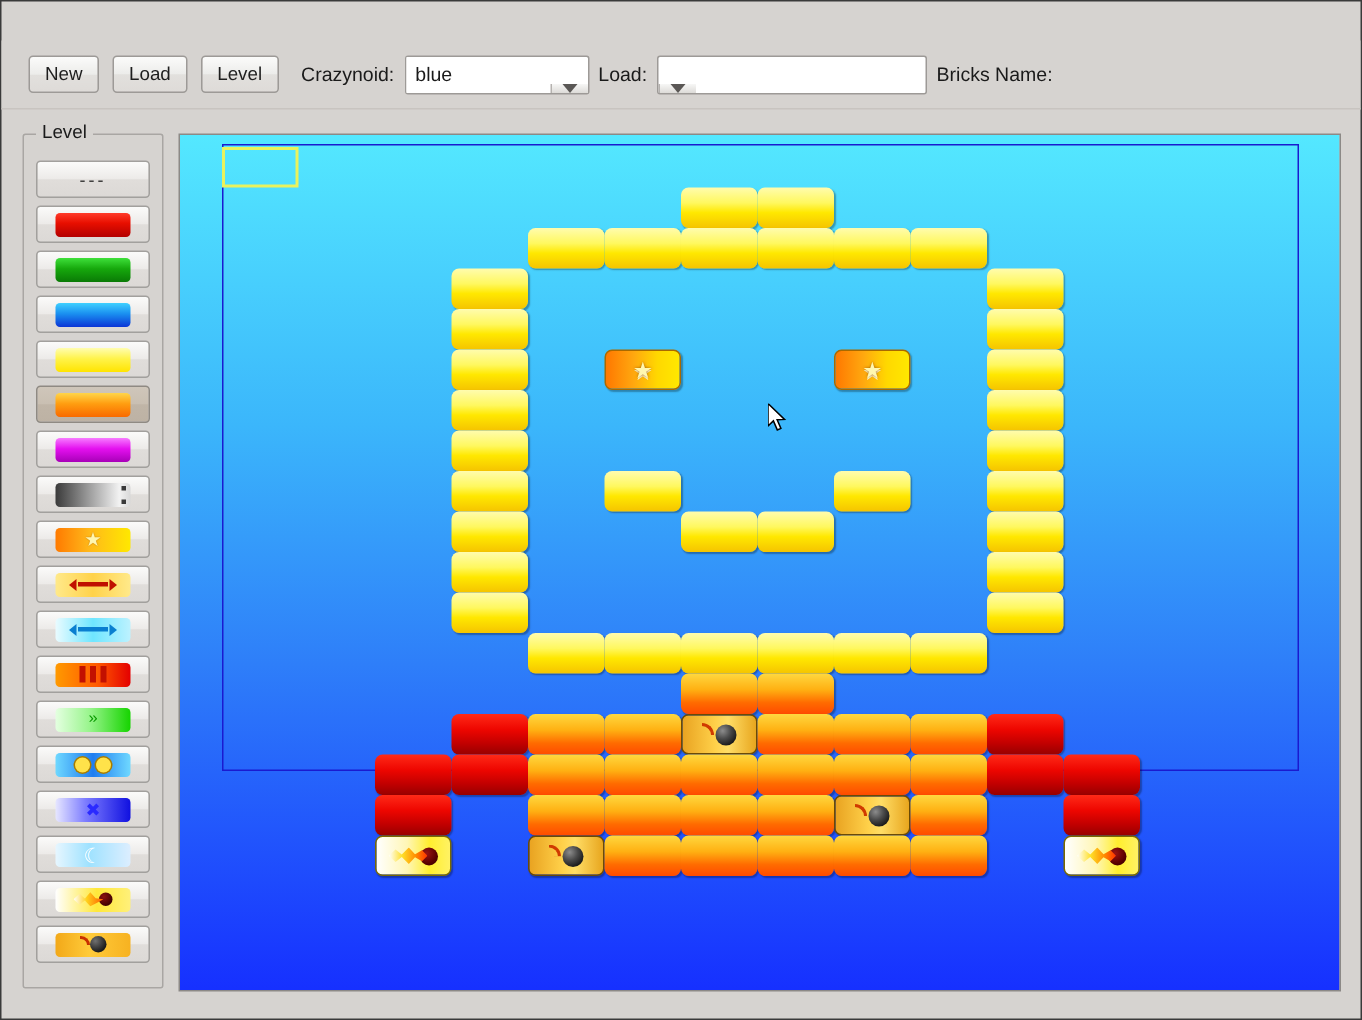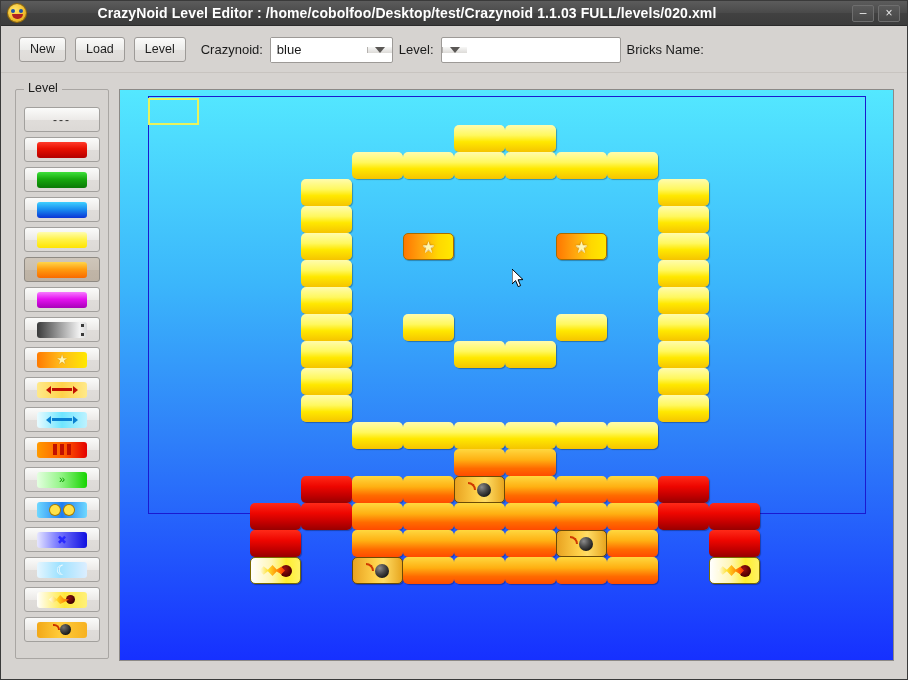--- a/index.html
+++ b/index.html
@@ -73,21 +73,21 @@
   .tbtn {
     height: 25px; min-width: 44px;
     padding: 0 10px; margin-right: 9px;
     border: 1px solid #9d9a97; border-radius: 3px;
     background: linear-gradient(to bottom,#fbfbfa 0%, #ececea 50%, #e2e0dd 51%, #dedbd8 100%);
     font-size: 12.5px; color: #1e1e1e; cursor: pointer;
     line-height: 23px; text-align: center;
   }
   .tlabel { font-size: 13px; color: #1a1a1a; margin: 0 7px 0 6px; white-space: nowrap; }
   .combo {
-    height: 26px; display: flex; align-items: center;
+    height: 26px; display: flex; align-items: flex-end;
     border: 1px solid #9d9a97; border-radius: 2px;
     background: #ffffff; cursor: pointer;
   }
   .combo .cval {
     flex: 1 1 auto; font-size: 13px; color: #1a1a1a;
     padding: 0 6px; line-height: 24px; background: #fff;
     white-space: nowrap; overflow: hidden;
   }
   .combo .carrow {
     width: 25px; flex: 0 0 auto;
@@ -244,41 +244,35 @@
   #cursor {
     position:absolute; left:392px; top:179px;
     width:13px; height:20px; pointer-events:none;
   }
 </style>
 </head>
 <body>
 
 <div id="app">
 
-  <div id="titlebar">
-    <div id="app-icon"></div>
-    <div id="title-text">CrazyNoid Level Editor : /home/cobolfoo/Desktop/test/Crazynoid 1.1.03 FULL/levels/020.xml</div>
-    <div class="winbtn" id="btn-min">–</div>
-    <div class="winbtn" id="btn-close">×</div>
-  </div>
 
   <div id="toolbar">
     <div class="tbtn">New</div>
     <div class="tbtn">Load</div>
     <div class="tbtn">Level</div>
 
     <span class="tlabel">Crazynoid:</span>
     <div class="combo" id="combo-background">
       <div class="cval">blue</div>
       <div class="carrow">
           <i></i>
         </div>
     </div>
 
-    <span class="tlabel">Level:</span>
+    <span class="tlabel">Load:</span>
     <div class="combo" id="combo-music">
       <div class="carrow">
           <i></i>
         </div>
     </div>
 
     <span class="tlabel">Bricks Name:</span>
   </div>
 
   <div id="bricks-panel">

